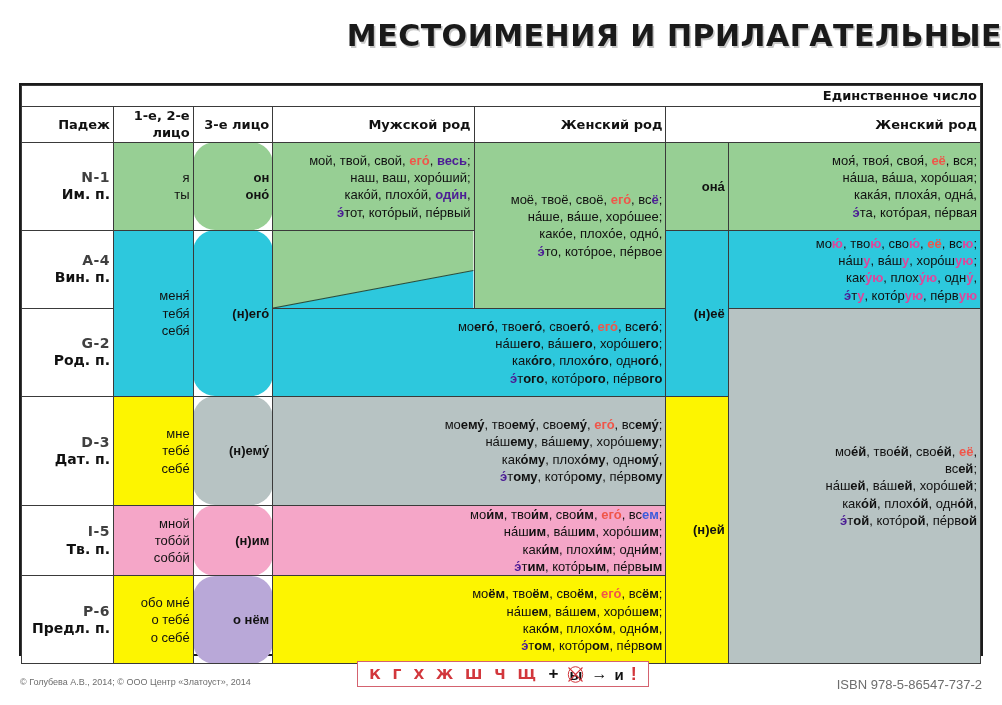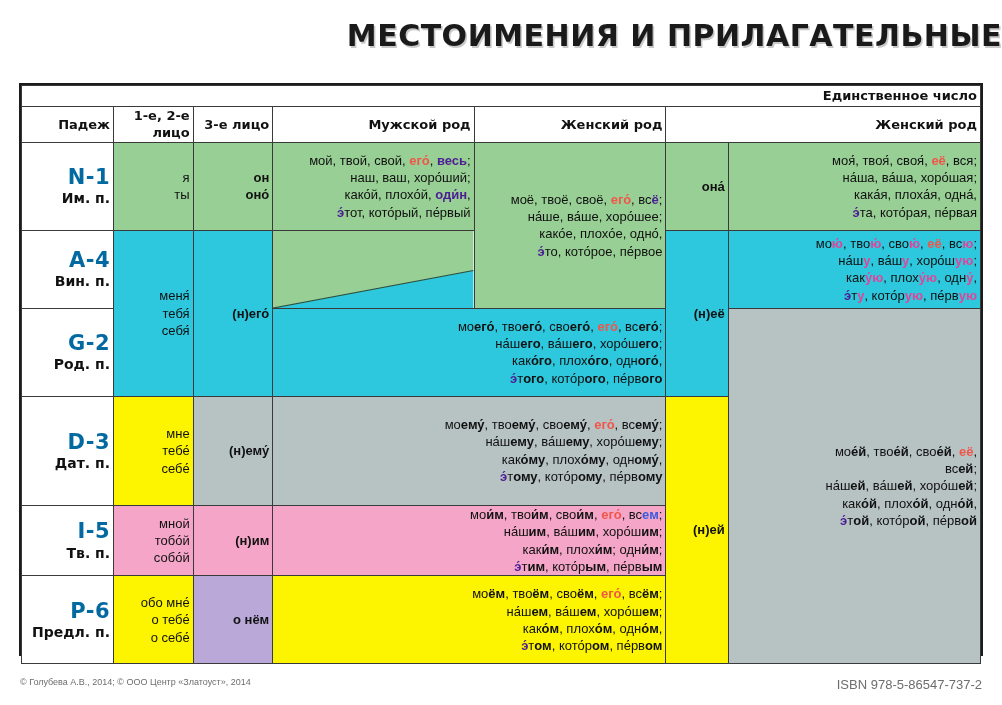--- a/index.html
+++ b/index.html
@@ -62,37 +62,37 @@
     height:24px;
     font-family:"DejaVu Sans","Liberation Sans",sans-serif;
   }
 
   
   .case-cell{
     background:#ffffff;
     font-family:"DejaVu Sans","Liberation Sans",sans-serif;
   }
   .case-num{
-    display:block;font-weight:bold;font-size:21px;letter-spacing:0.5px;
-    color:#0369a1;line-height:1.15;
+    display:block;font-weight:bold;font-size:14px;letter-spacing:0.5px;
+    color:#404040;line-height:1.15;
   }
   .case-name{
     display:block;font-weight:bold;font-size:14px;color:#111;line-height:1.3;
   }
 
   
   .c-green{background:#97cf94;}
   .c-cyan{background:#2dc8dd;}
   .c-gray{background:#b7c3c3;}
   .c-yellow{background:#fdf500;margin-left:45px;}
   .c-pink{background:#f5a6c8;}
   .c-purple{background:#b9a8d8;}
 
   .small-stack{font-size:13.5px;line-height:1.55;}
-  .bold-cell{font-weight:bold;font-size:14px;line-height:1.55;}
+  .bold-cell{font-weight:bold;font-size:14px;line-height:1.55;border-radius:22px;}
   .mid-cell{font-weight:bold;font-size:14px;}
 
   
   .wordlist{font-size:13.5px;line-height:1.45;}
   .wordlist b{font-weight:bold;}
   .ego{color:#f0564a;font-weight:bold;}
   .vi{color:#4c1d95;font-weight:bold;}
   .pinkend{color:#e0459b;font-weight:bold;}
   .blueend{color:#3b5bdb;font-weight:bold;}
 
@@ -281,17 +281,32 @@
           на́ш<b>ем</b>, ва́ш<b>ем</b>, хоро́ш<b>ем</b>;<br>
           как<b>о́м</b>, плох<b>о́м</b>, одн<b>о́м</b>,<br>
           <span class="vi">э́</span>т<b>ом</b>, кото́р<b>ом</b>, пе́рв<b>ом</b>
         </td>
       </tr>
 
     </tbody>
       </table>
   </div>
 
+  <div class="rule-box">
+    <span class="rule-letters">К Г Х Ж Ш Ч Щ</span>
+    <span class="rule-plus">+</span>
+    <span class="rule-y">
+      <span>ы</span>
+      <svg viewBox="0 0 17 17">
+        <ellipse cx="8.5" cy="8.5" rx="7.2" ry="7.8" fill="none" stroke="#d2373c" stroke-width="1"></ellipse>
+        <line x1="1.5" y1="1.5" x2="15.5" y2="15.5" stroke="#d2373c" stroke-width="1.1"></line>
+        <line x1="15.5" y1="1.5" x2="1.5" y2="15.5" stroke="#d2373c" stroke-width="1.1"></line>
+      </svg>
+    </span>
+    <span class="rule-arrow">→</span>
+    <span class="rule-i">и</span>
+    <span class="rule-bang">!</span>
+  </div>
 
   <div class="copyright">© Голубева А.В., 2014; © ООО Центр «Златоуст», 2014</div>
   <div class="isbn">ISBN 978-5-86547-737-2</div>
 
 </div>
 
 </body></html>

